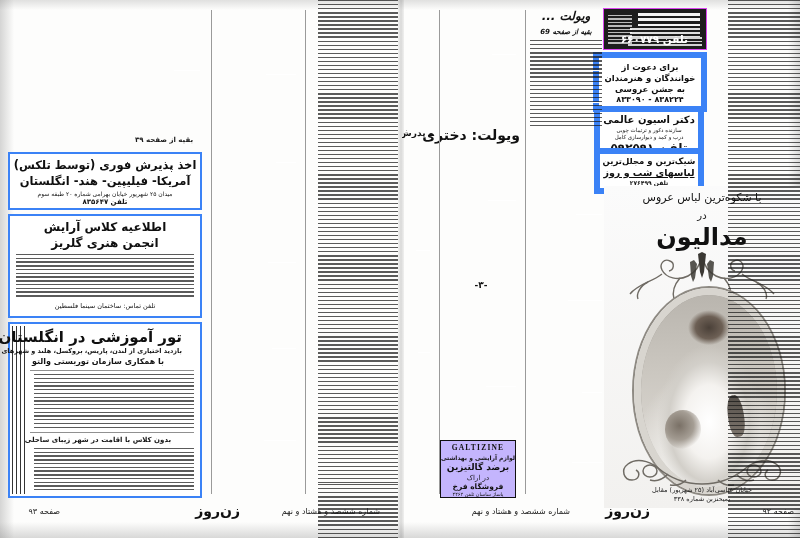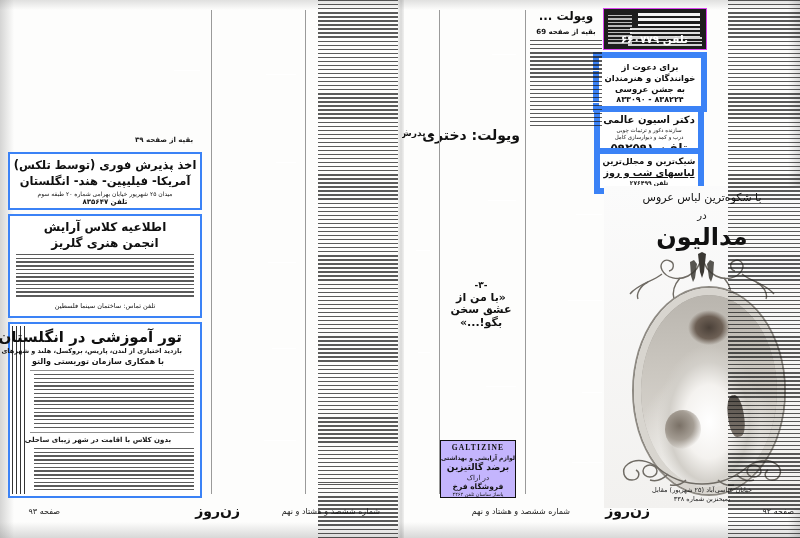--- a/index.html
+++ b/index.html
@@ -217,21 +217,21 @@
             <ellipse cx="38" cy="25" rx="7" ry="6"></ellipse>
             <ellipse cx="142" cy="25" rx="7" ry="6"></ellipse>
           </g>
         </svg>
       </div>
 
       <div class="smalltext" style="left:10px;right:10px;top:300px;font-size:6.5px;">خیابان عباسی‌آباد (۲۵ شهریور) مقابل</div>
       <div class="smalltext" style="left:10px;right:10px;top:309px;font-size:6.5px;">یمیحنزبن شماره ۳۳۸</div>
     </div>
 
-    <div class="col" style="right:196px;top:10px;width:76px;height:120px;">
+    <div class="col" style="right:196px;top:10px;width:76px;height:120px;font-style:italic;">
       <div class="hl" style="right:0;left:0;top:0;font-size:12px;">ویولت ...</div>
       <div class="ad-sub" style="top:18px;font-size:7px;font-weight:bold;color:#111;">بقیه از صفحه 69</div>
       <div class="tx" style="position:absolute;right:2px;top:30px;width:72px;height:86px;"></div>
       <span class="txt-hidden">نقد، نمرات ویولت درعثمان نبود، اما توانست قبول شود. تابستانی که گذشت برای ویولت تابستان سرشار از عشق بود.</span>
       <div class="parend" style="right:2px;top:60px;width:30px;"></div>
       <div class="parend" style="right:2px;top:92px;width:22px;"></div>
     </div>
 
     <div class="tx" style="right:196px;top:134px;width:72px;height:360px;"></div>
     <div class="parend" style="position:absolute;right:198px;top:214px;width:26px;"></div>
@@ -243,21 +243,20 @@
     <div class="tx" style="right:282px;top:10px;width:72px;height:112px;"></div>
     <div class="parend" style="position:absolute;right:284px;top:54px;width:24px;"></div>
 
     <div class="col" style="right:280px;top:128px;width:78px;">
       <div class="hl" style="right:0;left:0;top:0;font-size:14px;">ویولت: دختری</div>
     </div>
     <div class="tx" style="right:282px;top:148px;width:72px;height:128px;"></div>
     <div class="parend" style="position:absolute;right:284px;top:200px;width:28px;"></div>
 
     <div class="seriesnum" style="right:280px;width:78px;top:280px;font-size:9px;">-۳-</div>
-    <div class="hl" style="right:278px;width:82px;top:292px;font-size:11px;white-space:normal;">«با من از عشق سخن بگو!...»</div>
 
     <div class="parend" style="position:absolute;right:284px;top:386px;width:30px;"></div>
     <div class="parend" style="position:absolute;right:284px;top:448px;width:22px;"></div>
     <div class="vrule" style="right:360px;top:10px;height:484px;"></div>
 
     <div class="hl" style="right:366px;width:32px;top:128px;font-size:9px;overflow:hidden;">ه پدرش را کشت!...</div>
 
     <div class="parend" style="position:absolute;right:370px;top:250px;width:14px;"></div>
     <div class="parend" style="position:absolute;right:370px;top:352px;width:12px;"></div>
   </div>

